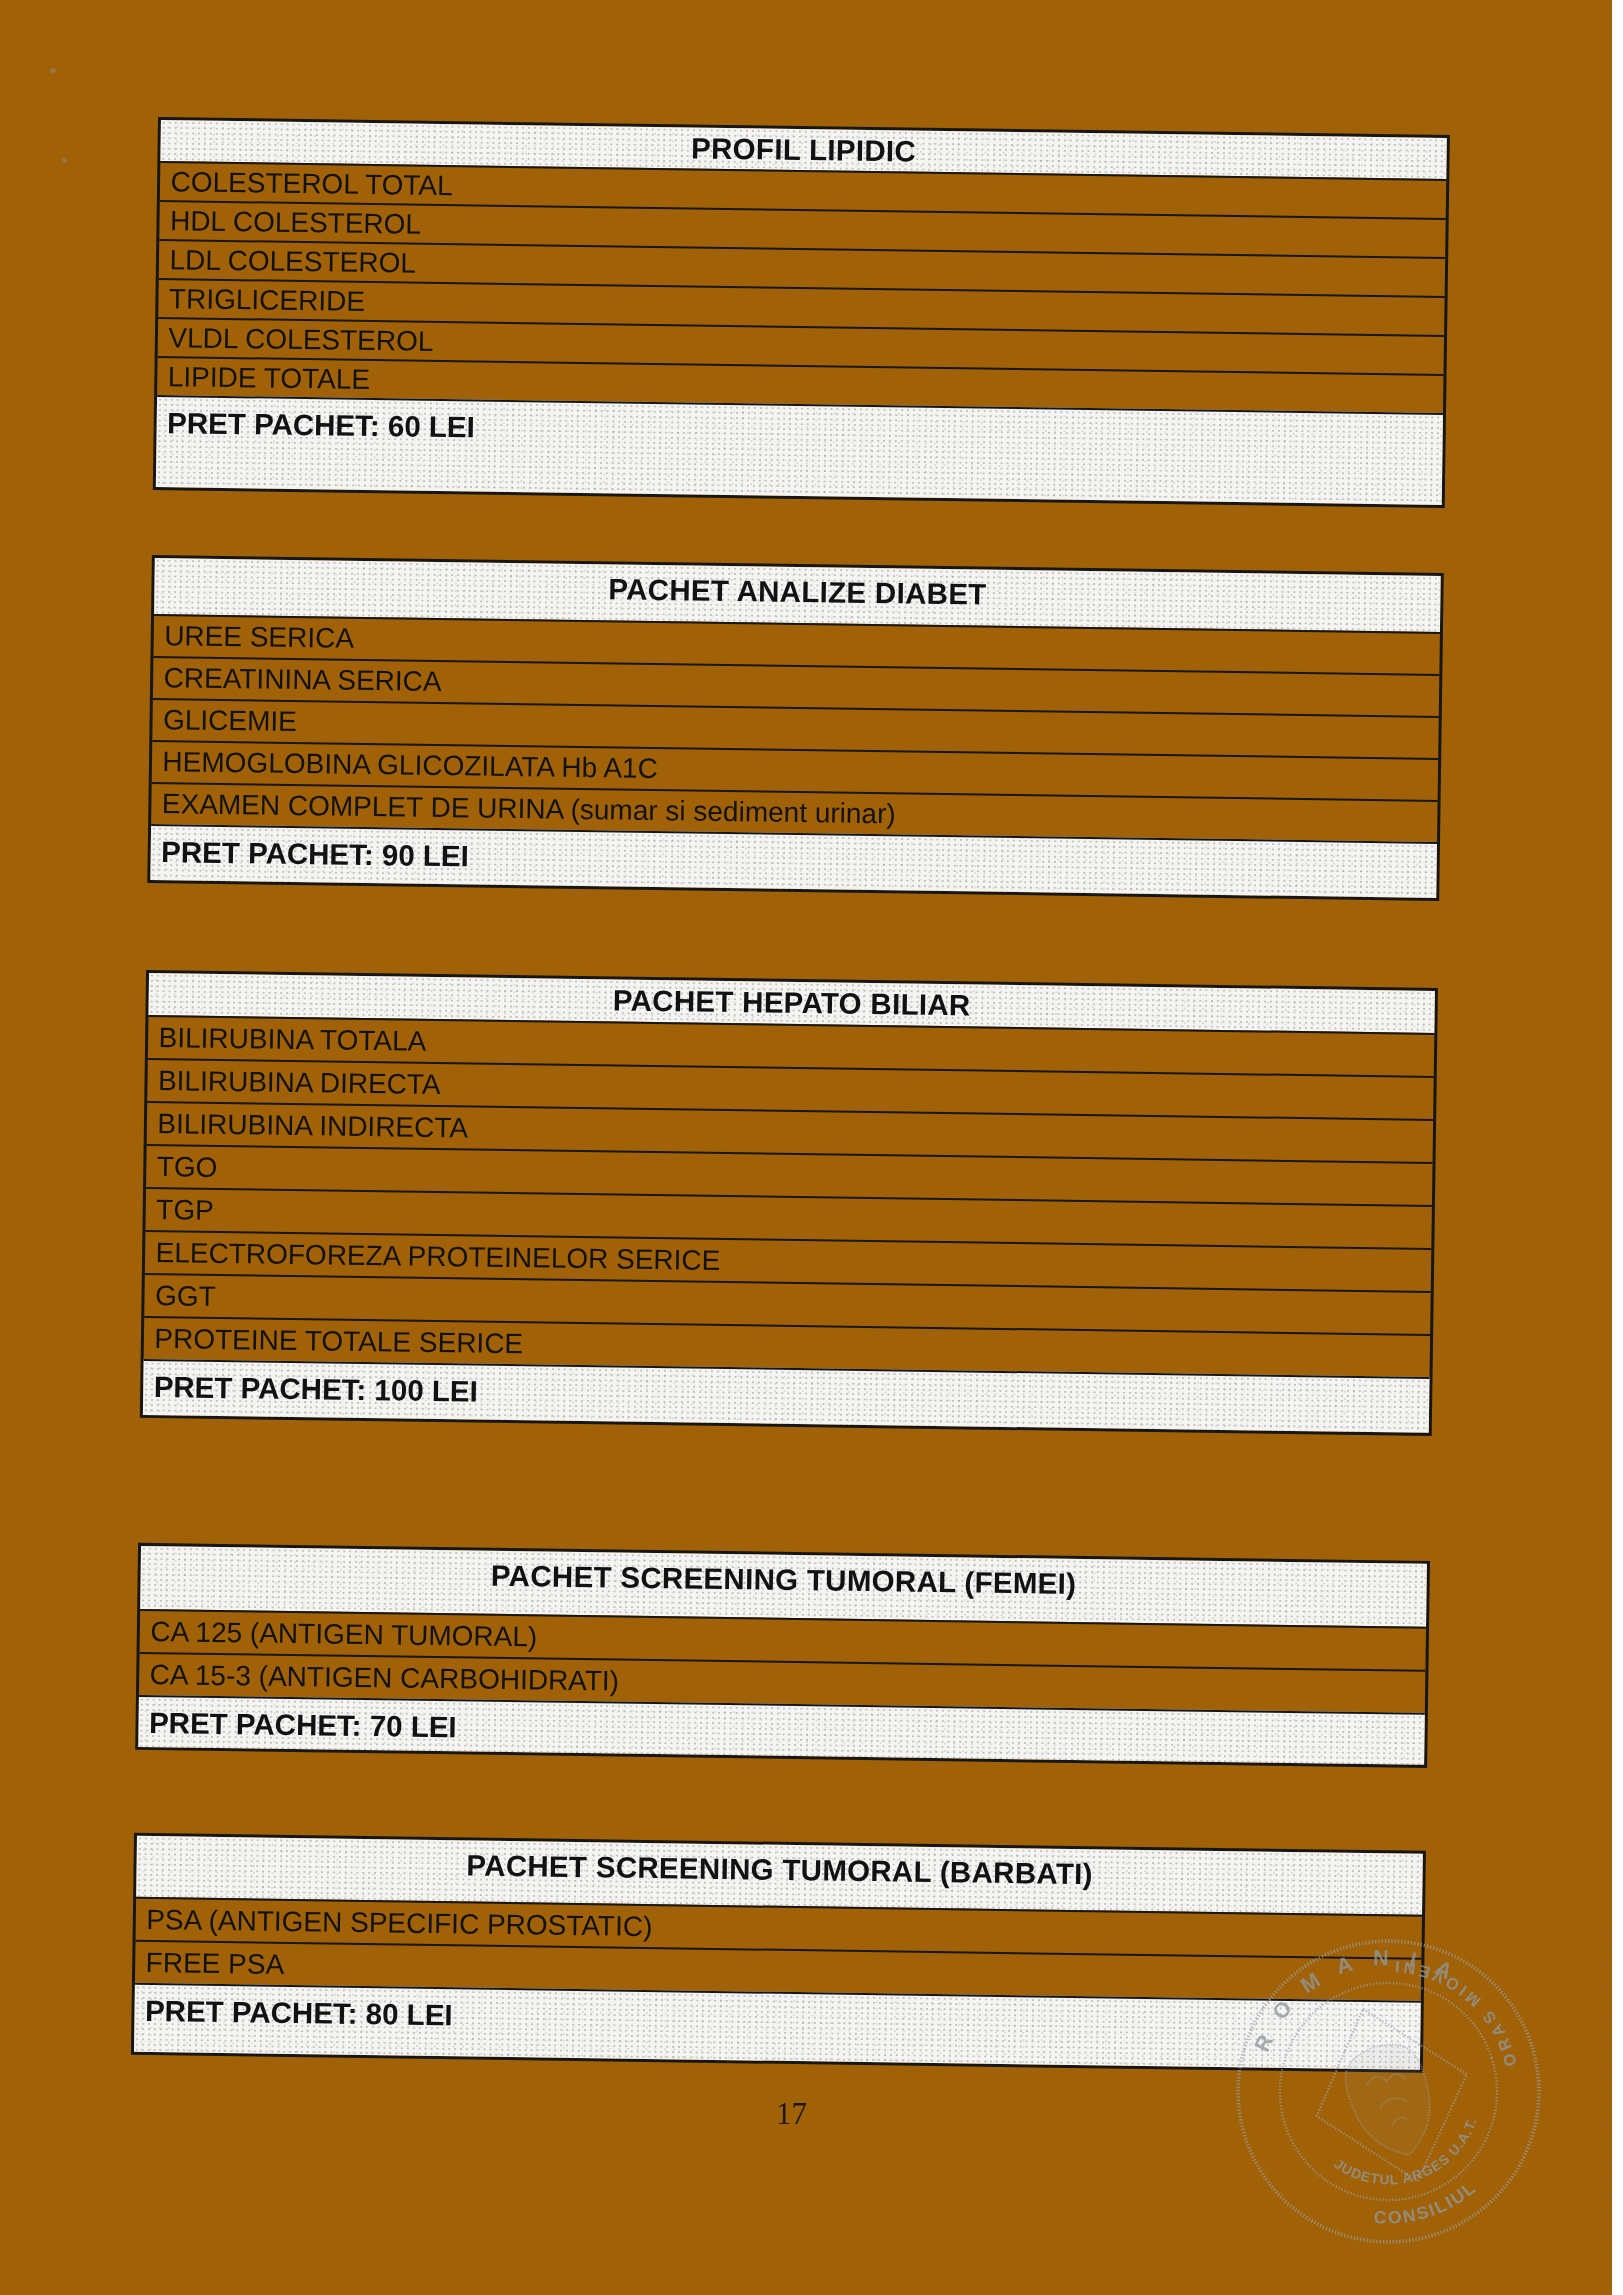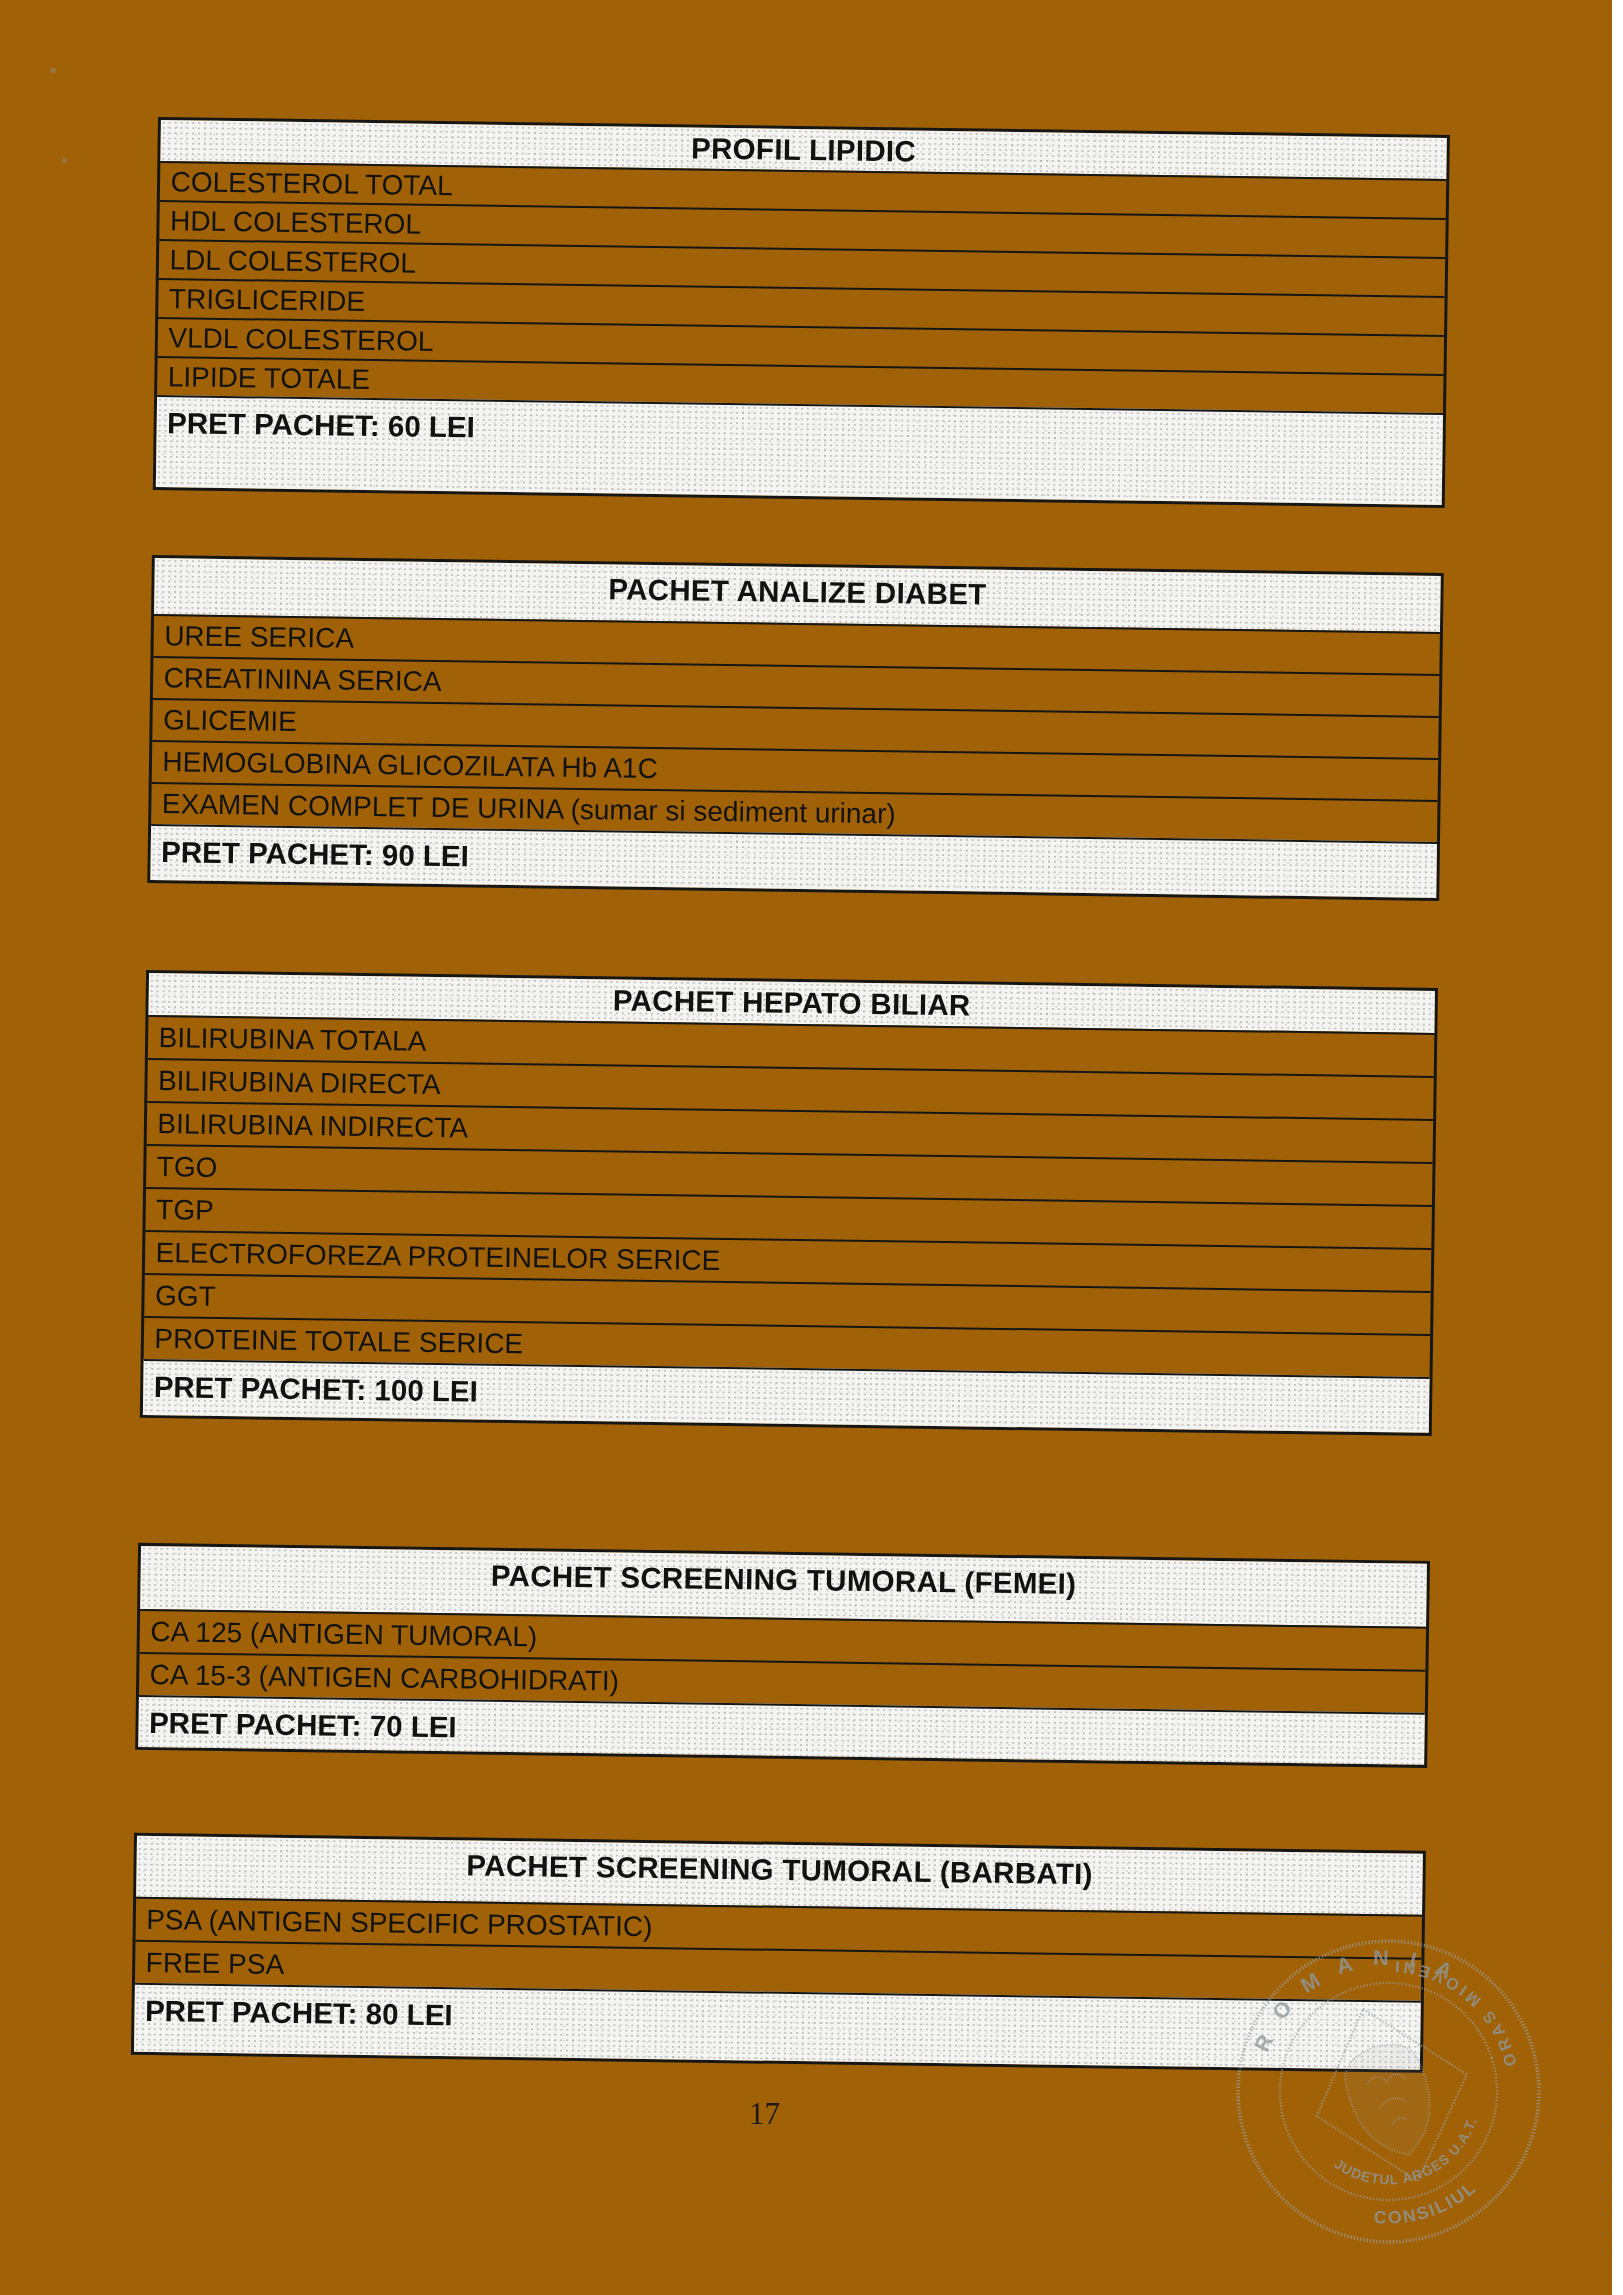--- a/index.html
+++ b/index.html
@@ -79,21 +79,21 @@
     font-weight: bold;
     font-size: 29.5px;
     white-space: nowrap;
   }
 
   #page-number {
     position: absolute;
     left: 749px;
     top: 2096px;
     width: 85px;
-    text-align: left;
+    text-align: center;
     font-family: "Liberation Serif", serif;
     font-size: 31px;
     color: #1a1a1a;
   }
 
   #stamp {
     position: absolute;
     left: 1225px;
     top: 1928px;
     width: 327px;

